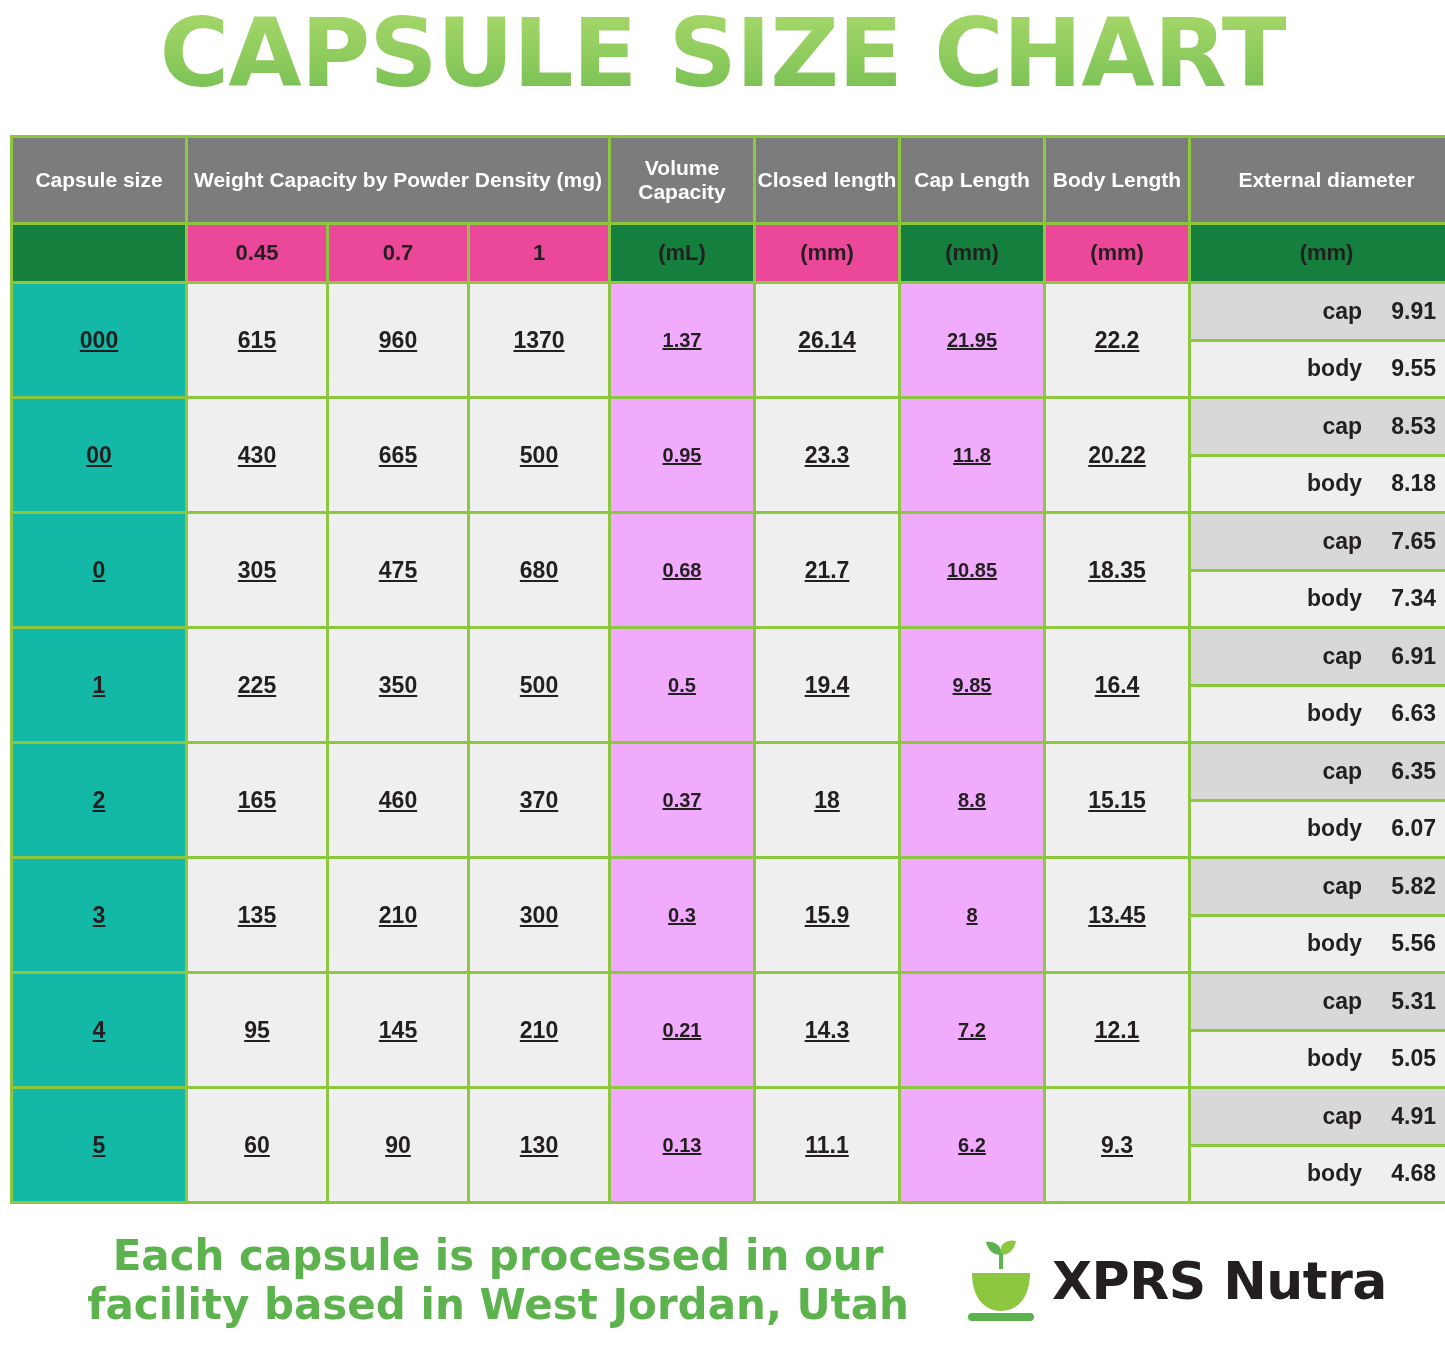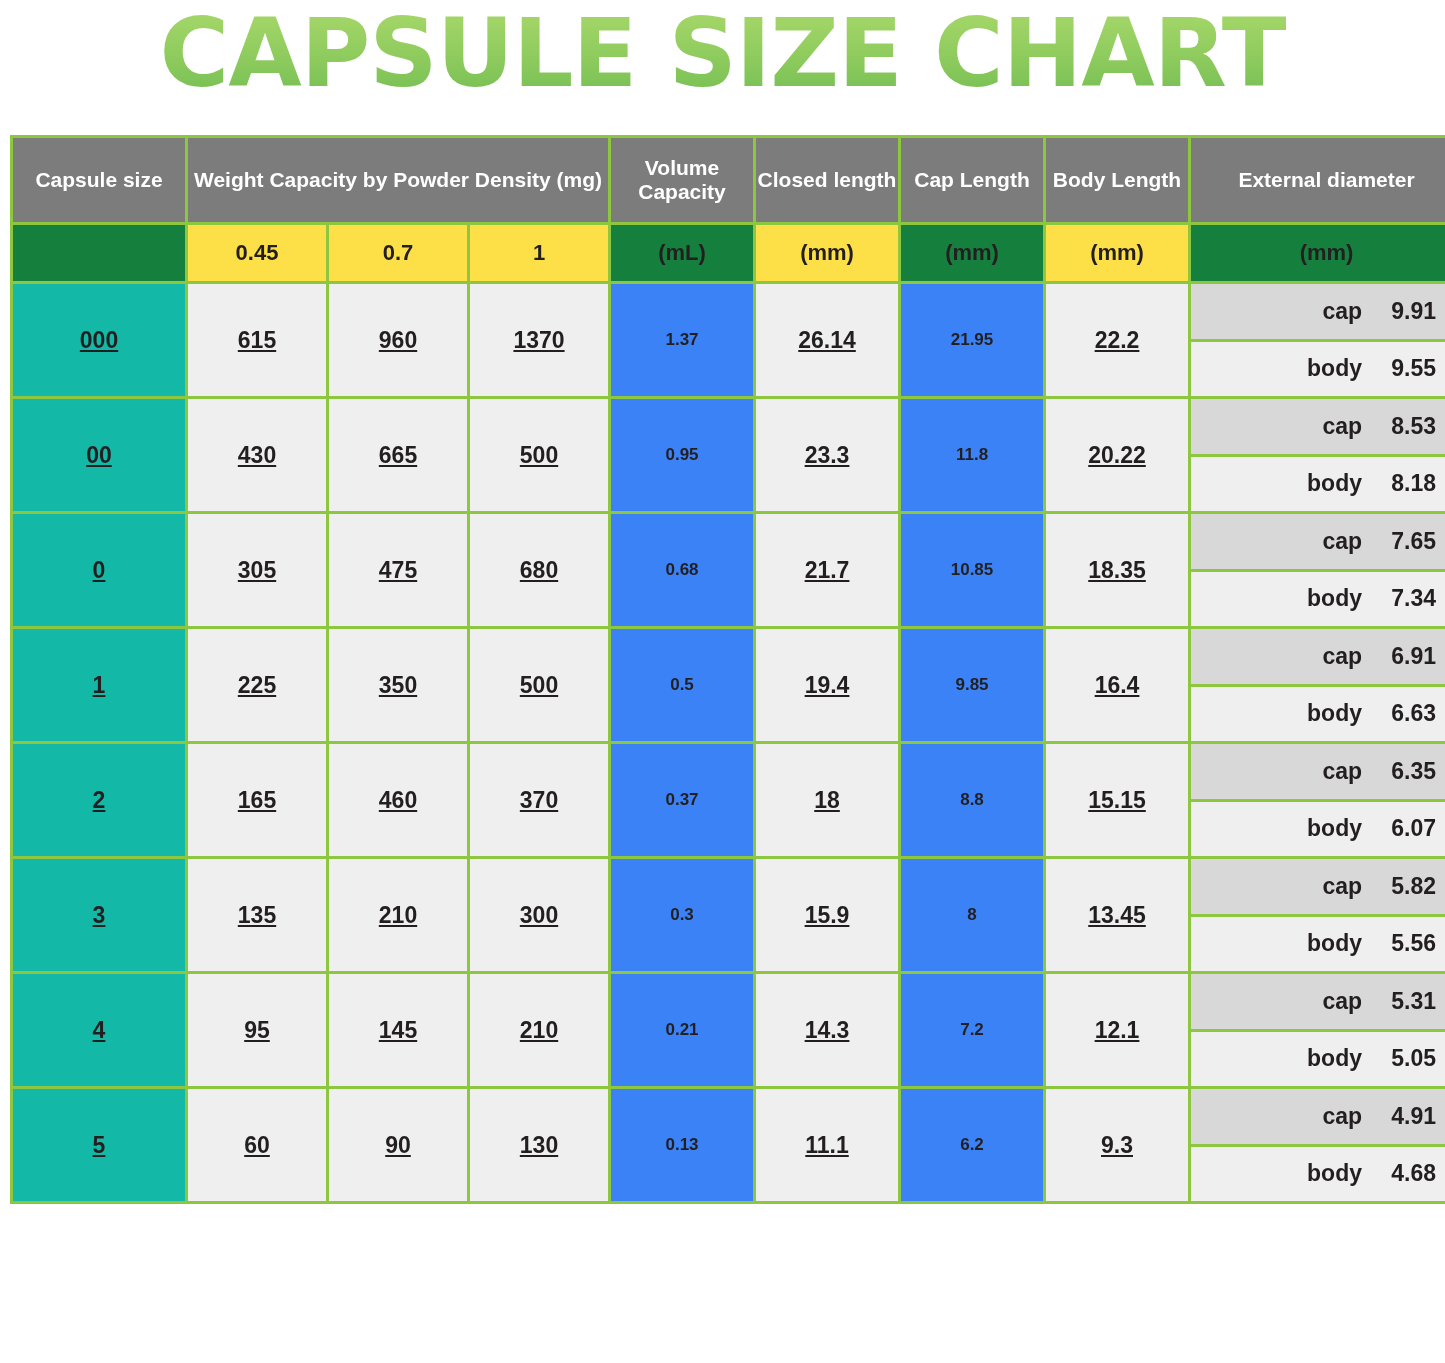--- a/index.html
+++ b/index.html
@@ -72,26 +72,27 @@
     line-height: 1.15;
     padding: 4px 6px;
   }
   .unit-row td {
     background: #15803d;
     color: #231f20;
     font-size: 22px;
     height: 56px;
   }
   .unit-row td.lightunit {
-    background: #fde047;
+    background: #ec4899;
   }
   .cell-dark {
-    background: #3b82f6;
-    font-size: 17px;
+    background: #f0abfc;
+    font-size: 20px;
     height: 112px;
+    text-decoration: underline;
   }
   .cell-light {
     background: #efefef;
     font-size: 23px;
     height: 112px;
     text-decoration: underline;
   }
   .size-cell {
     background: #14b8a6;
     font-size: 23px;
@@ -395,14 +396,29 @@
                 <span class="ext-label">body</span>
                 <span class="ext-val">4.68</span>
               </div>
             </div>
           </td>
         </tr>
       </tbody>
     </table>
   </div>
 
+  <div class="footer">
+    <div class="footer-text">Each capsule is processed in our facility based in West Jordan, Utah</div>
+    <div class="brand">
+      <div class="brand-mark">
+        <svg viewBox="0 0 74 84" width="74" height="84" aria-hidden="true">
+          <path d="M37 10 C37 4, 44 0, 52 2 C50 12, 44 16, 37 16 Z" fill="#8dc63f"></path>
+          <path d="M37 16 C30 16, 24 12, 22 3 C31 2, 37 7, 37 13 Z" fill="#5cb34d"></path>
+          <rect x="35" y="14" width="4" height="16" fill="#5cb34d"></rect>
+          <path d="M8 34 H66 C66 58, 54 72, 37 72 C20 72, 8 58, 8 34 Z" fill="#8dc63f"></path>
+          <rect x="4" y="74" width="66" height="8" rx="4" fill="#5cb34d"></rect>
+        </svg>
+      </div>
+      <div class="brand-name">XPRS Nutra</div>
+    </div>
+  </div>
 
 </div>
 
 </body></html>

